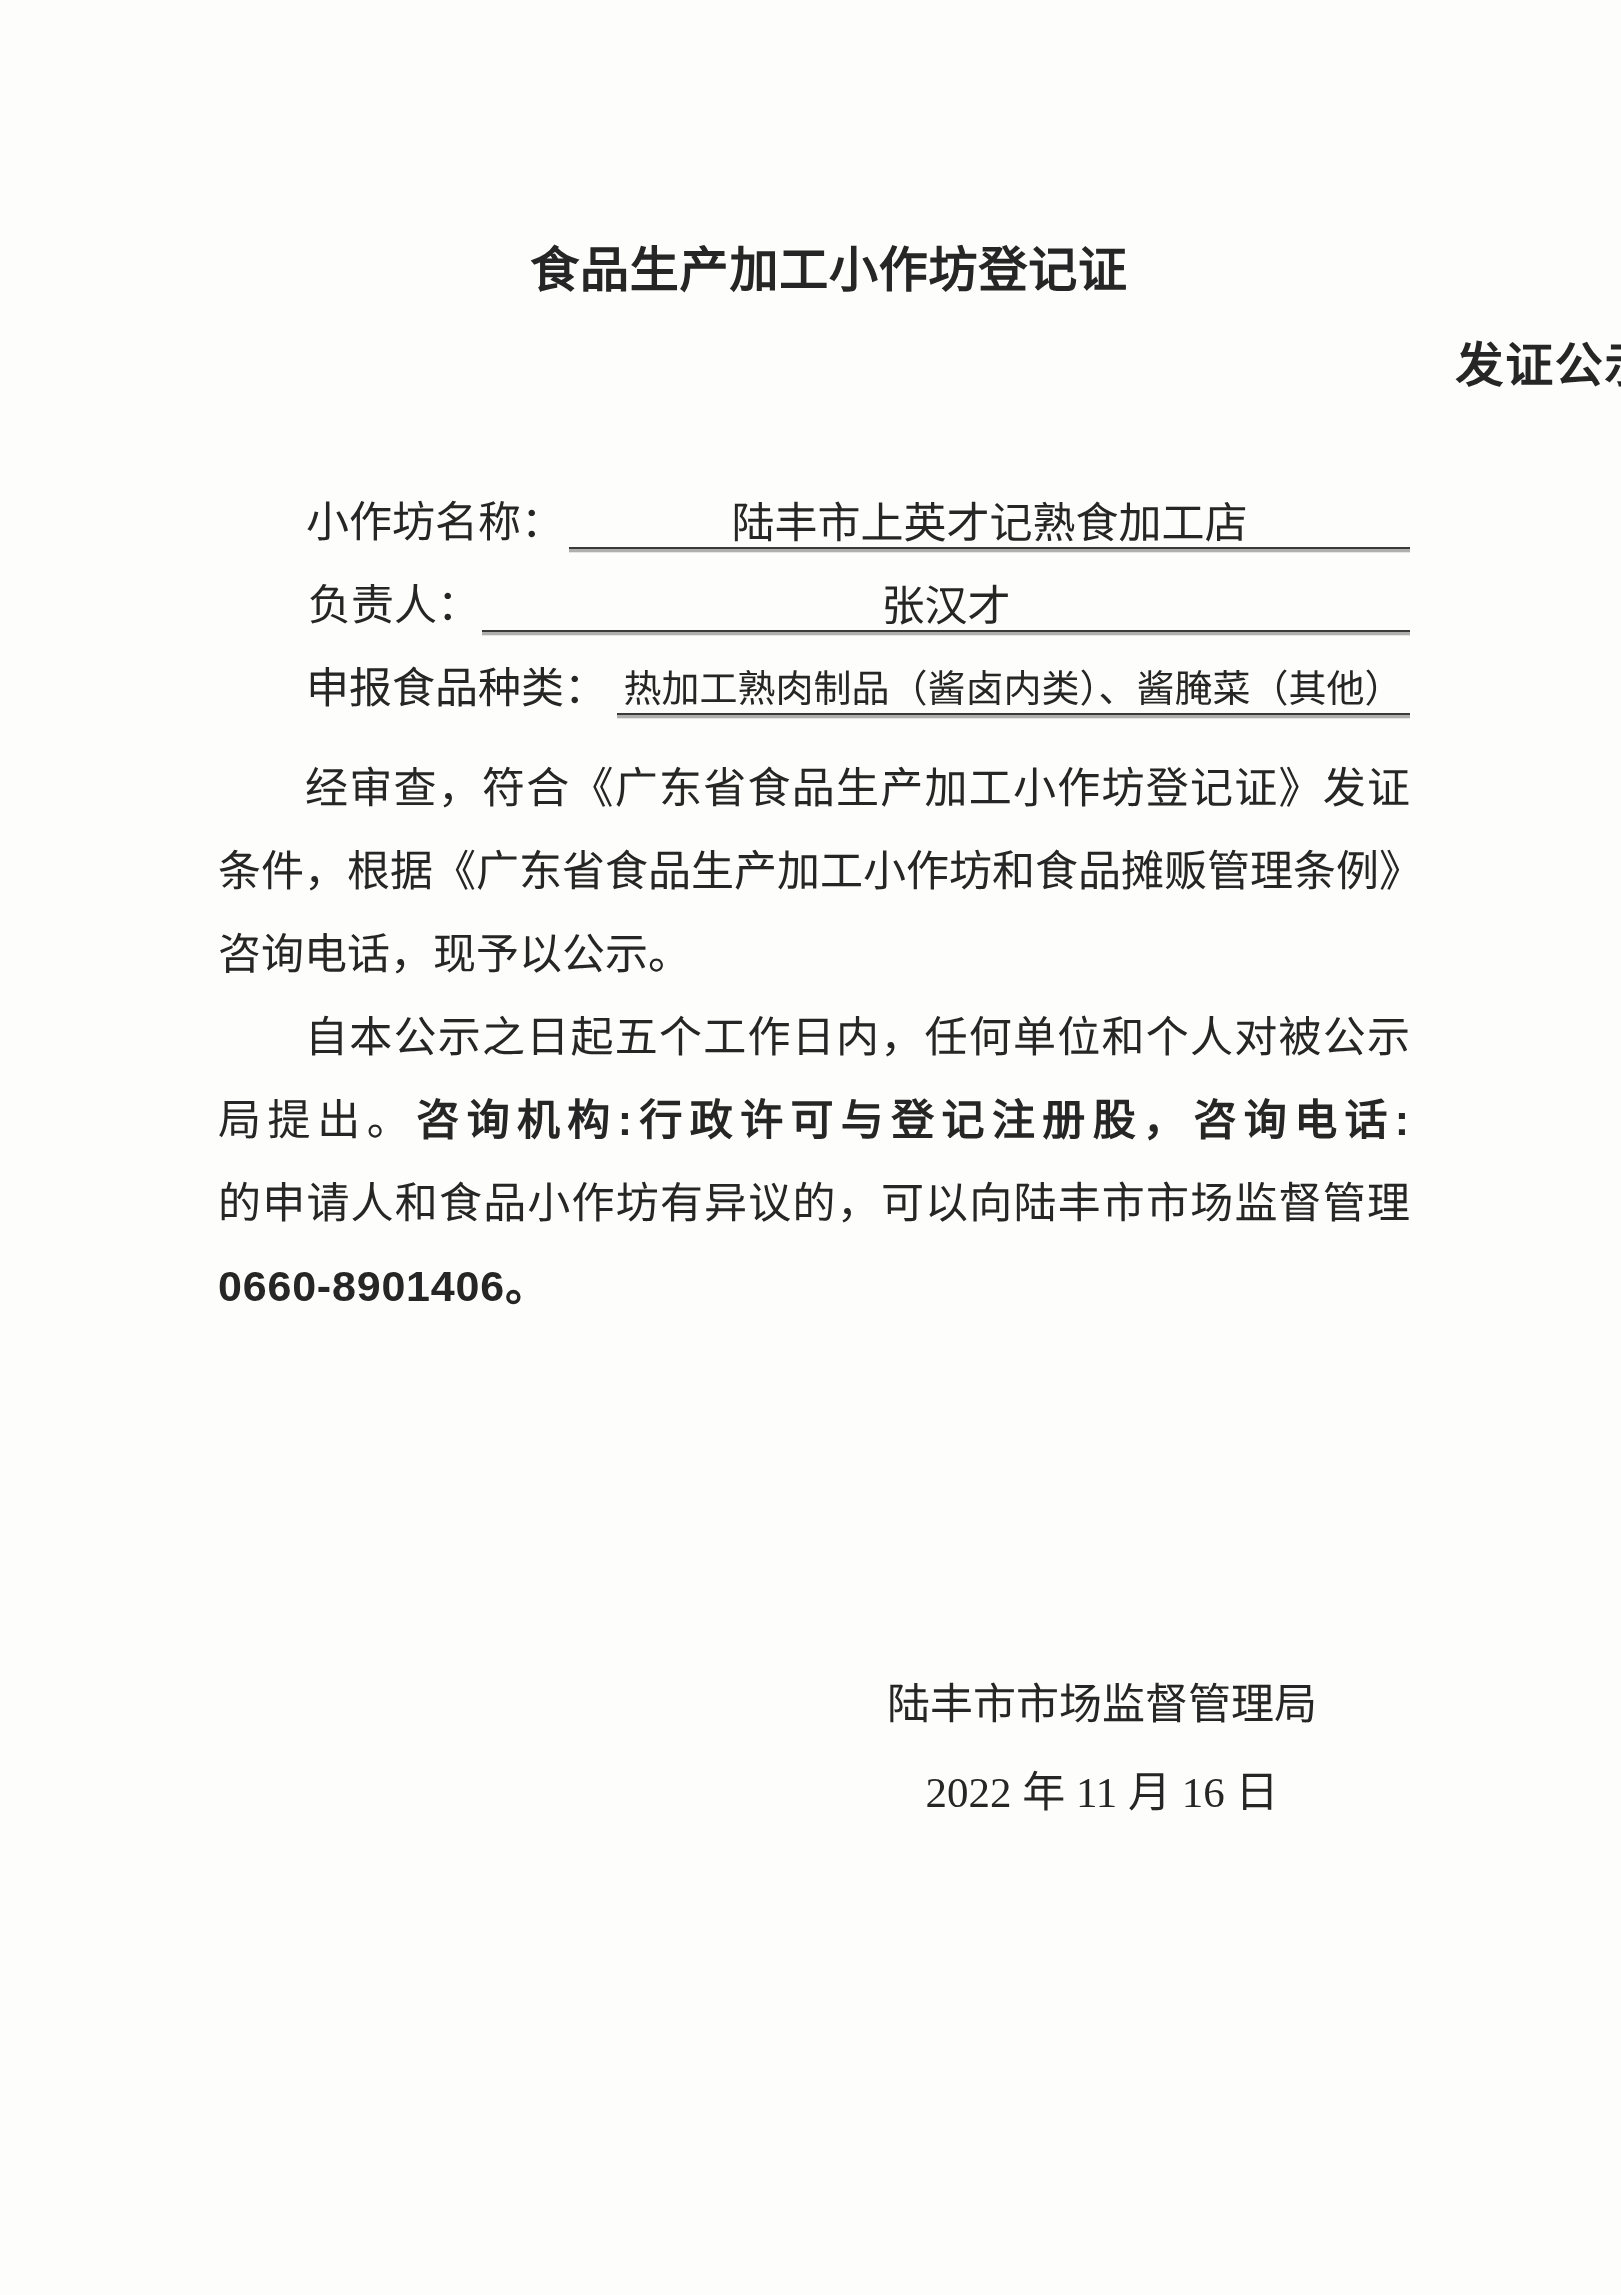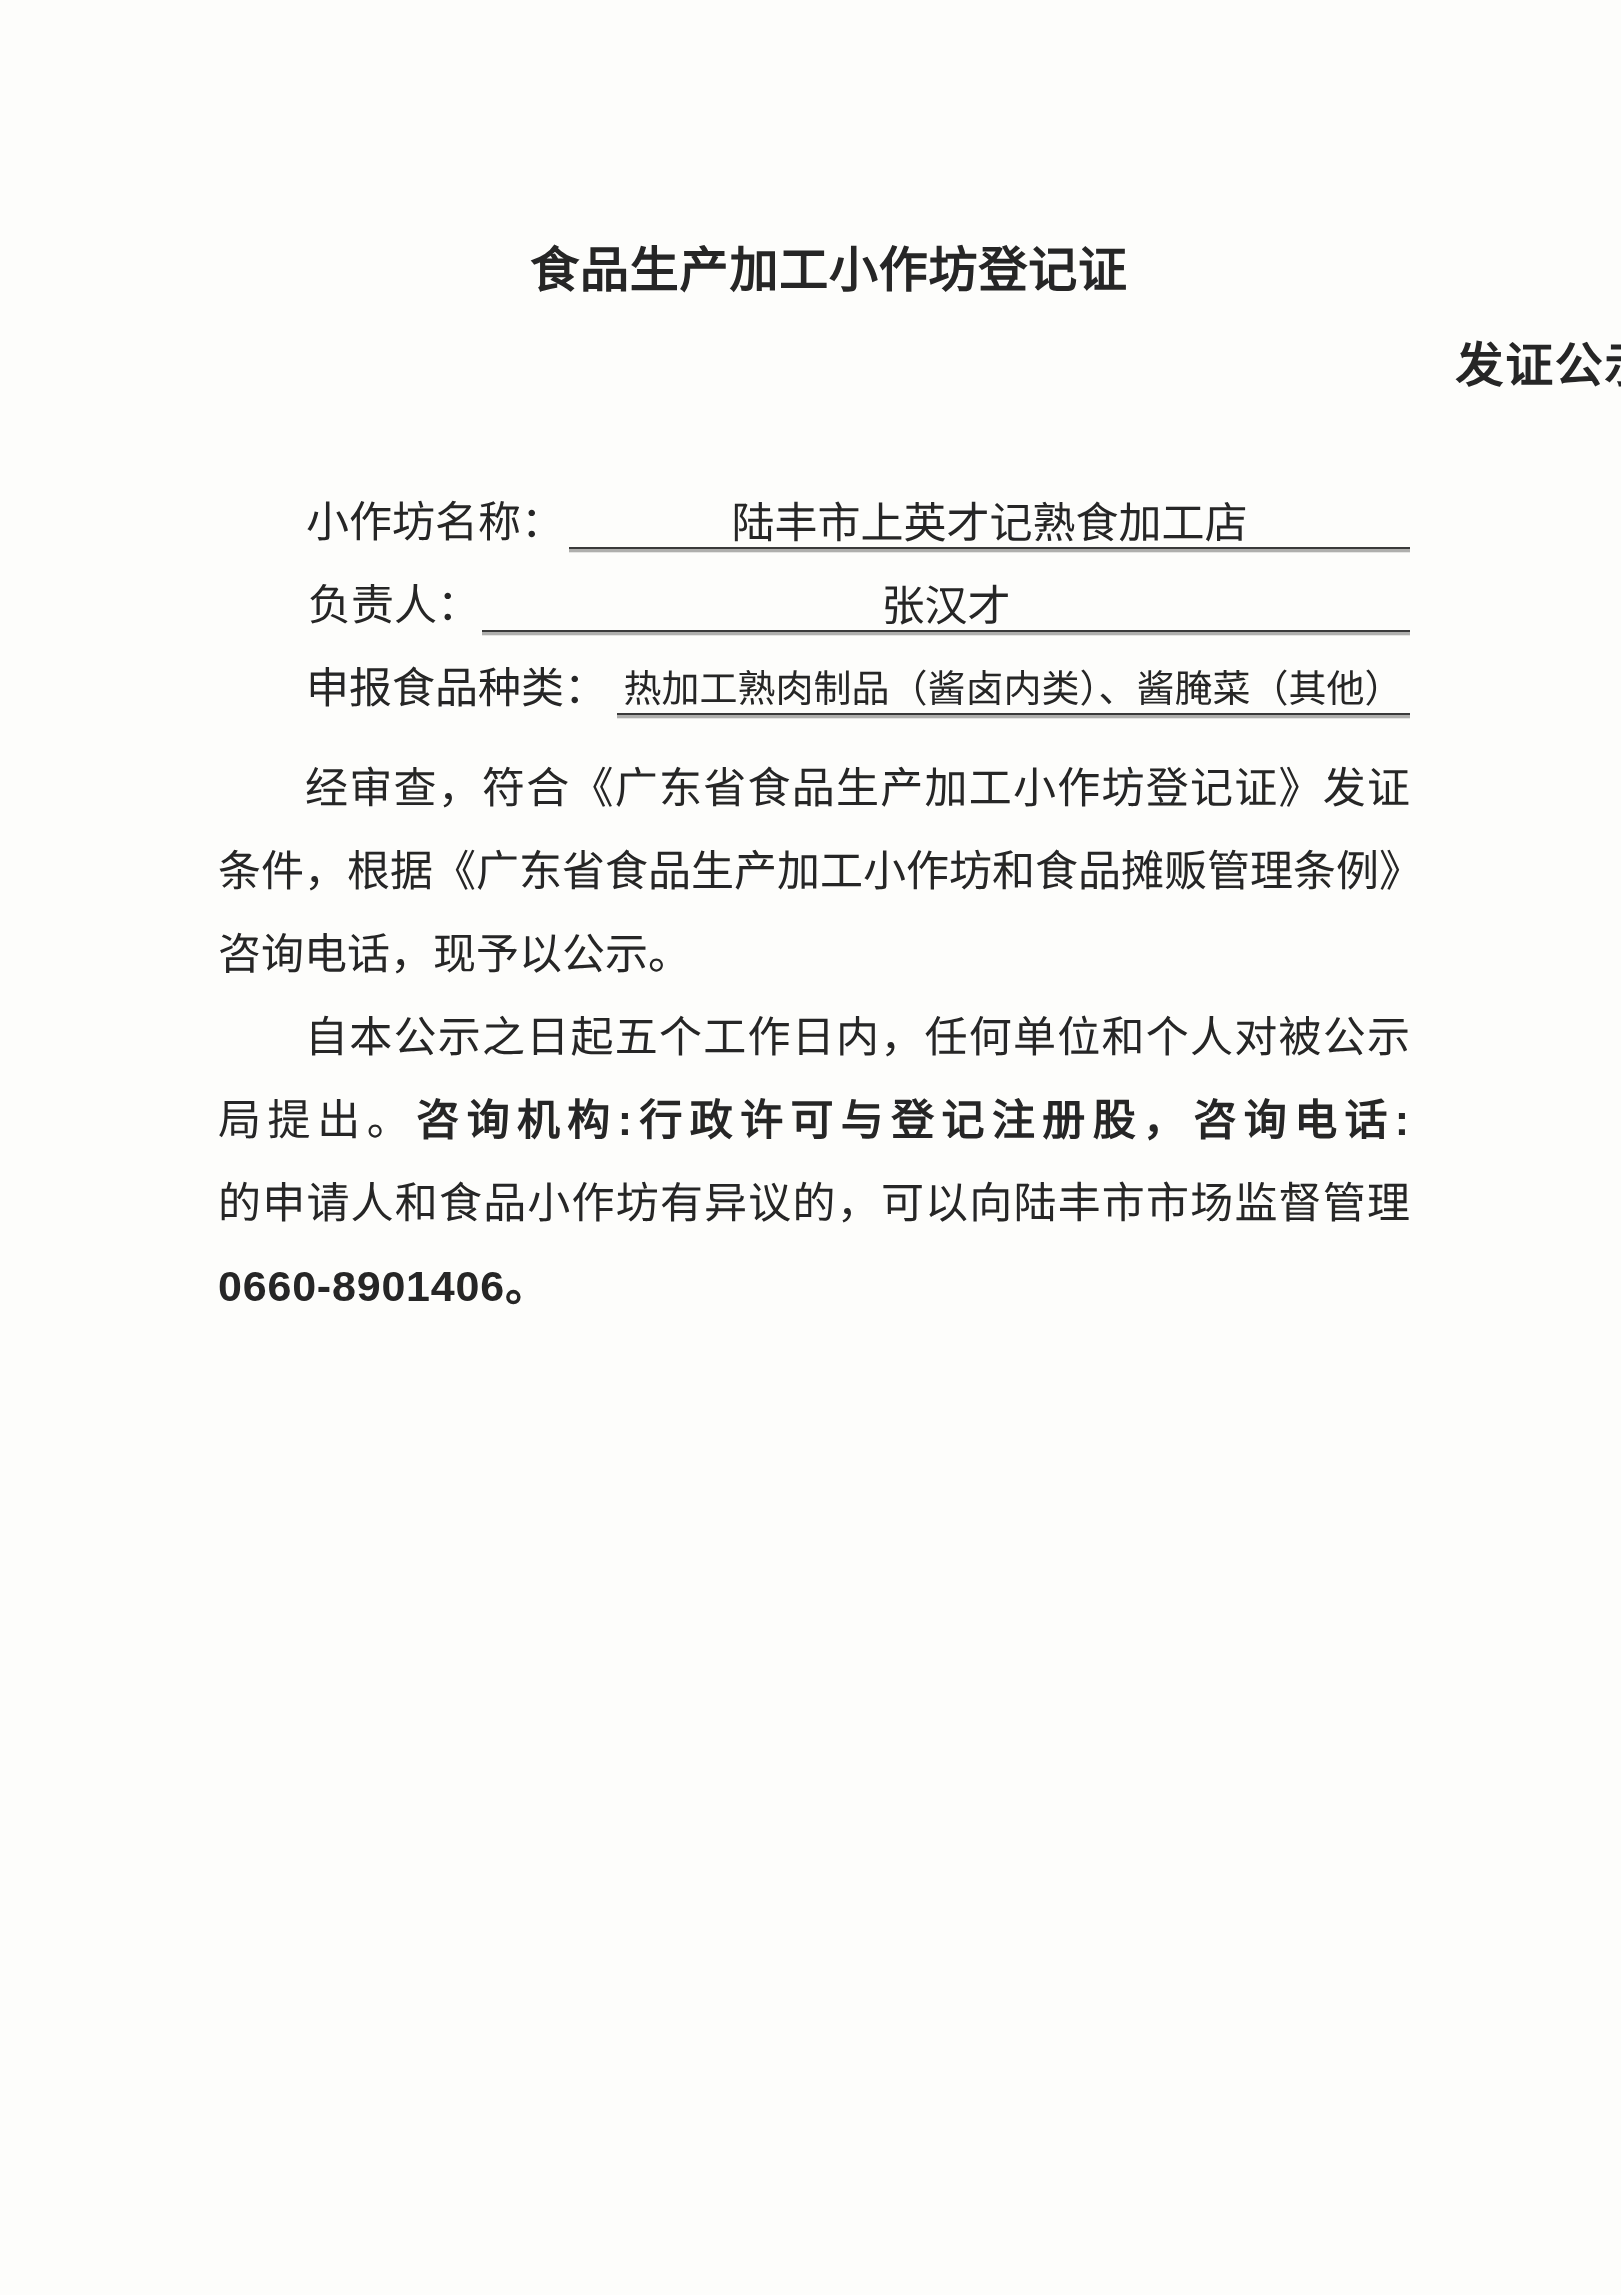--- a/index.html
+++ b/index.html
@@ -141,15 +141,19 @@
         <span>局提出。</span><span class="b">咨询机构:行政许可与登记注册股，咨询电话:</span>
       </div>
       <div class="ln just">的申请人和食品小作坊有异议的，可以向陆丰市市场监督管理</div>
       <div class="ln">
         <span class="b">0660-8901406。</span>
       </div>
     </div>
 
   </div>
 
+  <div class="signature">
+    <div>陆丰市市场监督管理局</div>
+    <div>2022 年 11 月 16 日</div>
+  </div>
 
 </div>
 
 
 </body></html>

